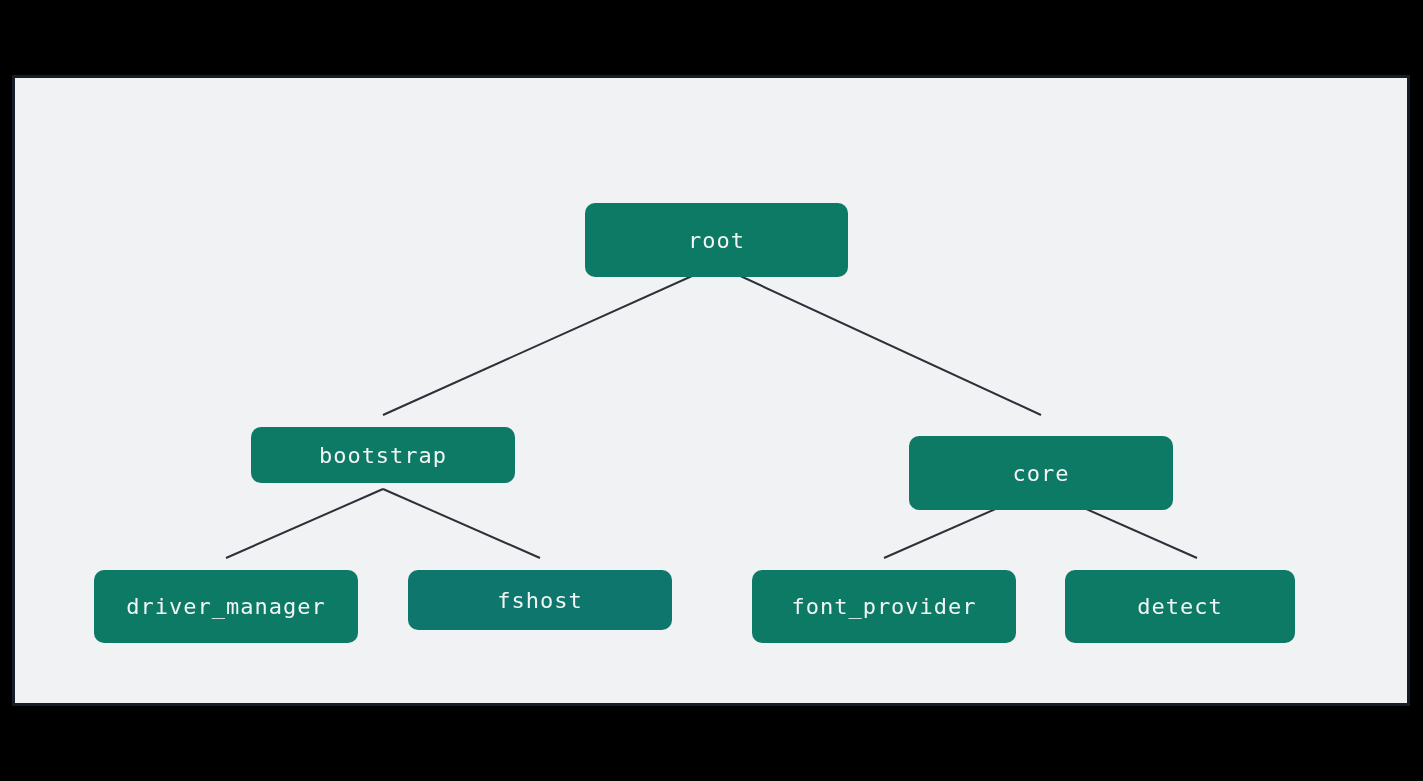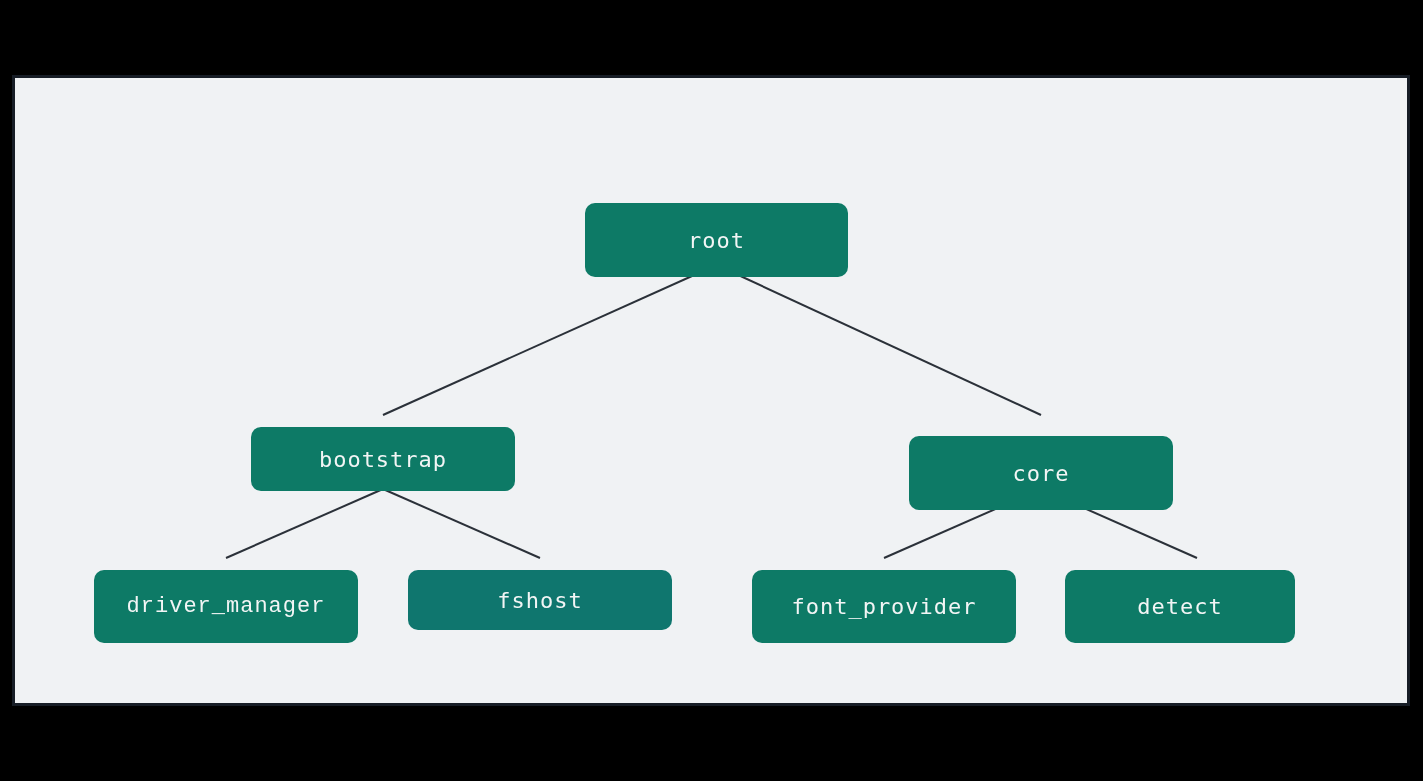--- a/index.html
+++ b/index.html
@@ -60,28 +60,28 @@
       <line x1="716.5" y1="265" x2="1041" y2="415" stroke="#2b3139" stroke-width="2"></line>
       <line x1="383" y1="489" x2="226" y2="558" stroke="#2b3139" stroke-width="2"></line>
       <line x1="383" y1="489" x2="540" y2="558" stroke="#2b3139" stroke-width="2"></line>
       <line x1="1041" y1="489" x2="884" y2="558" stroke="#2b3139" stroke-width="2"></line>
       <line x1="1041" y1="489" x2="1197" y2="558" stroke="#2b3139" stroke-width="2"></line>
     </svg>
   <div id="nodes">
       <div class="tree-node" style="left: 585px; top: 191px; width: 263px; height: 74px; background: rgb(13, 122, 102);">
         <span style="color: rgb(242, 245, 245);">root</span>
       </div>
-      <div class="tree-node" style="left: 251px; top: 415px; width: 264px; height: 64px; background: rgb(13, 122, 102);">
+      <div class="tree-node" style="left: 251px; top: 415px; width: 264px; height: 56px; background: rgb(13, 122, 102);">
         <span style="color: rgb(242, 245, 245);">bootstrap</span>
       </div>
       <div class="tree-node" style="left: 909px; top: 424px; width: 264px; height: 74px; background: rgb(13, 122, 102);">
         <span style="color: rgb(242, 245, 245);">core</span>
       </div>
       <div class="tree-node" style="left: 94px; top: 558px; width: 264px; height: 73px; background: rgb(13, 122, 102);">
-        <span style="color: rgb(242, 245, 245); font-family: Liberation Mono, monospace;">driver_manager</span>
+        <span style="color: rgb(242, 245, 245);">driver_manager</span>
       </div>
       <div class="tree-node" style="left: 408px; top: 558px; width: 264px; height: 60px; background: #0f766e;">
         <span style="color: rgb(242, 245, 245);">fshost</span>
       </div>
       <div class="tree-node" style="left: 752px; top: 558px; width: 264px; height: 73px; background: rgb(13, 122, 102); align-items: center;">
         <span style="color: rgb(242, 245, 245);">font_provider</span>
       </div>
       <div class="tree-node" style="left: 1065px; top: 558px; width: 230px; height: 73px; background: rgb(13, 122, 102);">
         <span style="color: rgb(242, 245, 245);">detect</span>
       </div>

